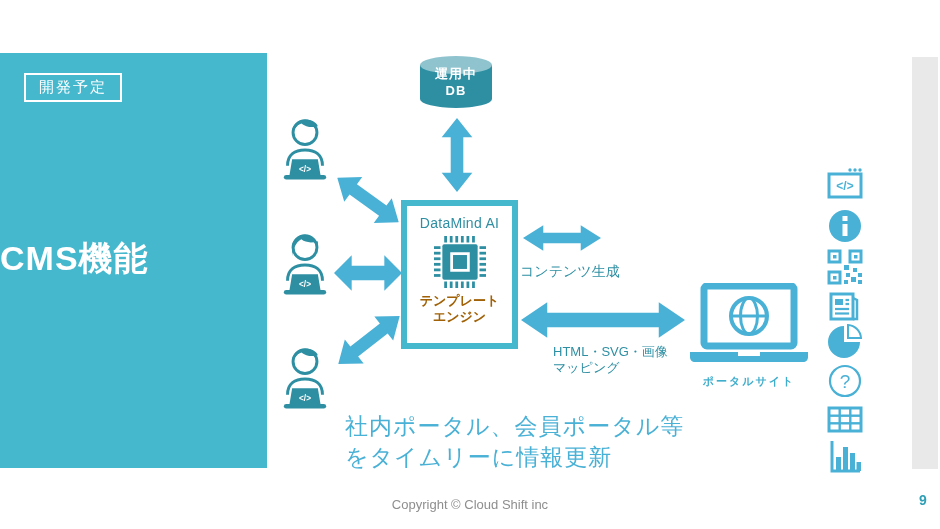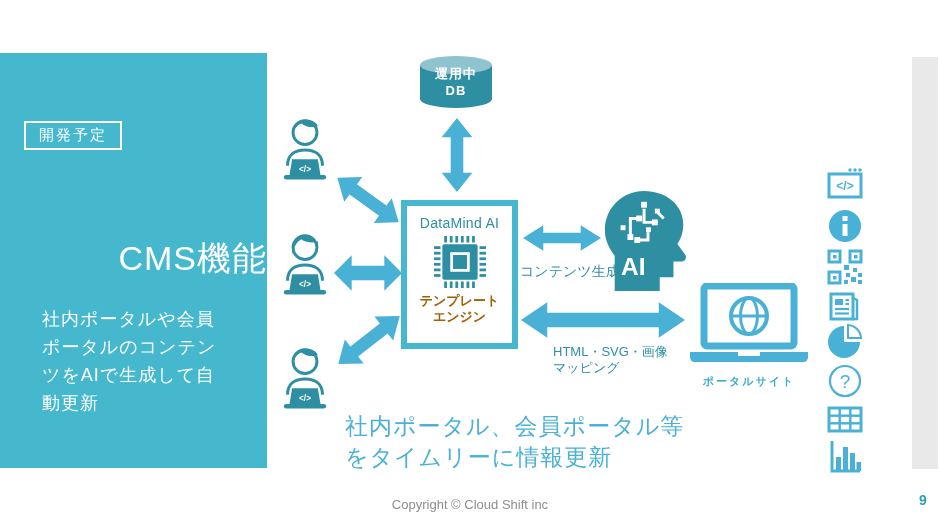--- a/index.html
+++ b/index.html
@@ -1,22 +1,22 @@
 <!DOCTYPE html>
 <html><head>
 <meta charset="utf-8">
 <style>
   html,body{margin:0;padding:0;background:#fff;}
   .slide{position:relative;width:940px;height:529px;background:#ffffff;overflow:hidden;
          font-family:"Liberation Sans",sans-serif;}
 
   
   .panel{position:absolute;left:0;top:53px;width:267px;height:415px;background:#46B8CE;color:#fff;}
-  .badge{position:absolute;left:24px;top:20px;border:2px solid #fff;padding:3px 13px;font-size:15px;letter-spacing:2px;margin-top:48px;}
-  .panel-title{position:absolute;top:183px;left:0;right:0;text-align:right;font-size:34px;font-weight:400;letter-spacing:1px;}
+  .badge{position:absolute;left:24px;top:20px;border:2px solid #fff;padding:3px 13px;font-size:15px;letter-spacing:2px;}
+  .panel-title{position:absolute;top:183px;left:0;right:0;text-align:left;font-size:34px;font-weight:700;letter-spacing:1px;}
   .panel-desc{position:absolute;left:42px;top:252px;font-size:18px;line-height:28px;white-space:pre-line;letter-spacing:1px;}
 
   
   .db{position:absolute;left:420px;top:56px;width:72px;height:52px;}
   .db-label{position:absolute;left:0;right:0;top:9px;text-align:center;color:#fff;font-size:13px;font-weight:bold;line-height:17px;white-space:pre-line;letter-spacing:1px;}
 
   
   .engine-box{position:absolute;left:401px;top:200px;width:117px;height:149px;border:6px solid #46B8CE;
               background:#fff;box-sizing:border-box;text-align:center;}
   .engine-title{margin-top:9px;color:#2E8FA3;font-size:14px;font-weight:normal;letter-spacing:.3px;}
@@ -45,24 +45,20 @@
   .pagenum{position:absolute;left:919px;top:492px;color:#2E9FB5;font-size:14px;font-weight:bold;}
 </style>
 </head>
 <body>
 
 <div class="slide">
 
   <div class="panel">
     <div class="badge">開発予定</div>
     <div class="panel-title">CMS機能</div>
-    <div class="panel-desc">社内ポータルや会員
-ポータルのコンテン
-ツをAIで生成して自
-動更新</div>
   </div>
 
   <div class="db">
     <svg viewBox="0 0 72 52" width="72" height="52">
       <path d="M0,9 L0,43 A36,9 0 0 0 72,43 L72,9 Z" fill="#2E8FA3"></path>
       <ellipse cx="36" cy="9" rx="36" ry="9" fill="#8FC4CF"></ellipse>
     </svg>
     <div class="db-label">運用中
 DB</div>
   </div>
@@ -156,42 +152,20 @@
 エンジン</div>
   </div>
 
   <div class="darrow" style="left:523px;top:223px;width:78px;height:30px;">
     <svg viewBox="0 0 100 40" preserveAspectRatio="none">
         <polygon points="0,20 26,3 26,13 74,13 74,3 100,20 74,37 74,27 26,27 26,37" fill="#4AB1D6"></polygon>
       </svg>
   </div>
   <div class="content-gen">コンテンツ生成</div>
 
-  <div class="ai-head">
-    <svg viewBox="0 0 96 104" width="94" height="102">
-      <path d="M44,2 C66,2 84,16 84,36 C84,44 82,50 78,56 L86,67 C88,70 86,74 82,74 L74,74 L74,90 L60,90 L60,104 L14,104 L14,68 C8,60 4,52 4,42 C4,19 22,2 44,2 Z" fill="#2E8FA3"></path>
-      <g stroke="#ffffff" stroke-width="3" fill="none">
-        <path d="M30,46 L30,30 L38,30"></path>
-        <path d="M44,20 L44,34 L54,34"></path>
-        <path d="M38,52 L48,52 L48,44"></path>
-        <path d="M58,24 L64,30"></path>
-      </g>
-      <g fill="#ffffff">
-        <rect x="27" y="46" width="6" height="6"></rect>
-        <rect x="36" y="27" width="6" height="6"></rect>
-        <rect x="41" y="13" width="6" height="6"></rect>
-        <rect x="52" y="31" width="6" height="6"></rect>
-        <rect x="34" y="49" width="6" height="6"></rect>
-        <rect x="46" y="39" width="5" height="5"></rect>
-        <rect x="55" y="20" width="5" height="5"></rect>
-        <rect x="20" y="37" width="5" height="5"></rect>
-      </g>
-      <text x="33" y="88" font-size="25" font-weight="bold" fill="#ffffff" text-anchor="middle">AI</text>
-    </svg>
-  </div>
 
   <div class="darrow" style="left:521px;top:299px;width:164px;height:42px;">
     <svg viewBox="0 0 100 40" preserveAspectRatio="none">
         <polygon points="0,20 16,3 16,13 84,13 84,3 100,20 84,37 84,27 16,27 16,37" fill="#4AB1D6"></polygon>
       </svg>
   </div>
   <div class="mapping">HTML・SVG・画像
 マッピング</div>
 
   <div class="laptop">

